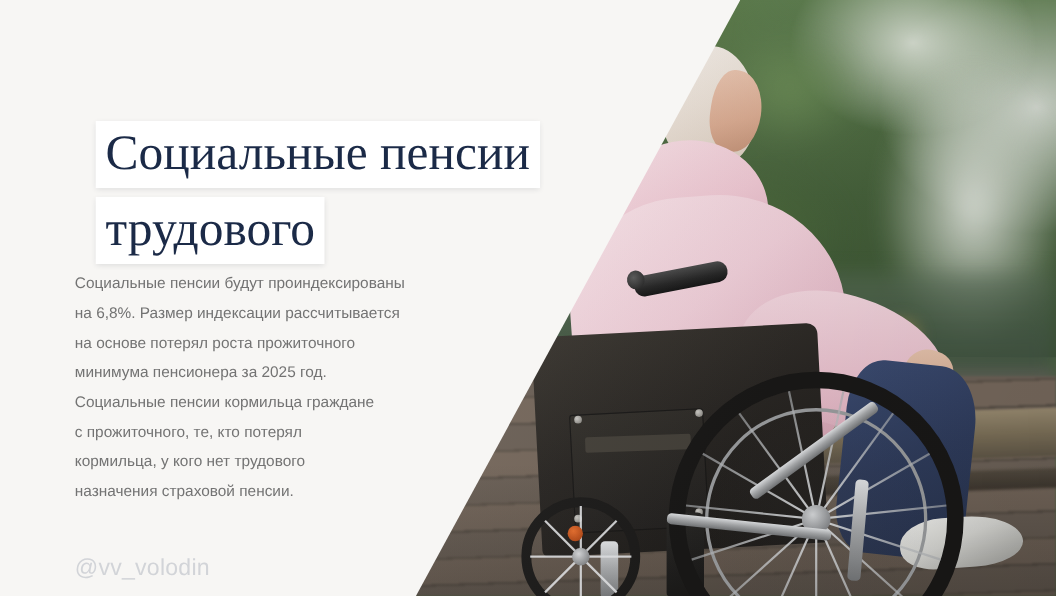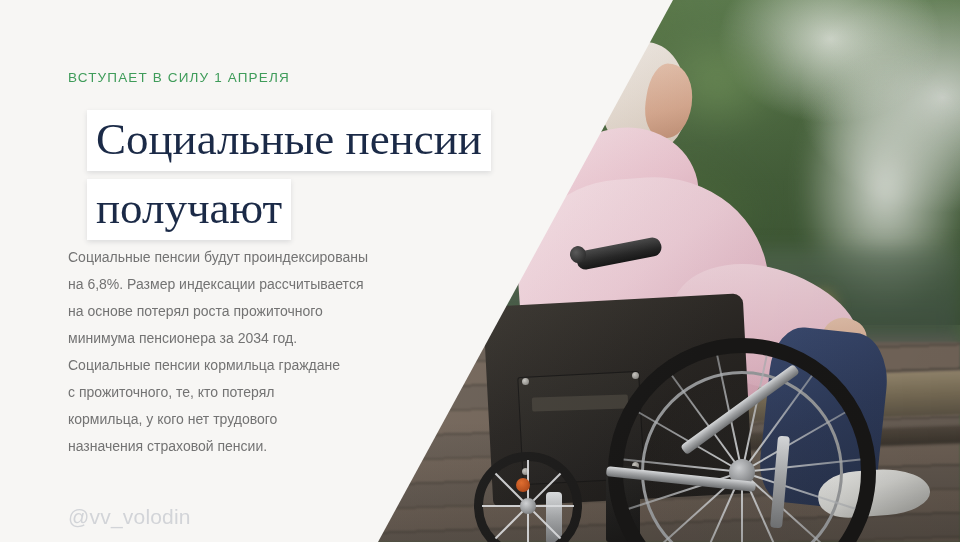--- a/index.html
+++ b/index.html
@@ -480,32 +480,31 @@
       <div class="reflector"></div>
 
       <div class="photo-tone"></div>
     </div>
   </div>
 
   <div class="panel"></div>
 
   <div class="content">
 
-    <div class="eyebrow">ВСТУПАЕТ В СИЛУ 1 АПРЕЛЯ</div>
 
     <div class="headline">
       <span class="hl-line">Социальные пенсии</span>
-      <span class="hl-line">получают</span>
+      <span class="hl-line">трудового</span>
     </div>
 
     <div class="body-copy">
       <p>Социальные пенсии будут проиндексированы</p>
       <p>на 6,8%. Размер индексации рассчитывается</p>
       <p>на основе потерял роста прожиточного</p>
-      <p>минимума пенсионера за 2034 год.</p>
+      <p>минимума пенсионера за 2025 год.</p>
       <p>Социальные пенсии кормильца граждане</p>
       <p>с прожиточного, те, кто потерял</p>
       <p>кормильца, у кого нет трудового</p>
       <p>назначения страховой пенсии.</p>
     </div>
 
     <div class="handle-tag">@vv_volodin</div>
   </div>
 
 </div>

